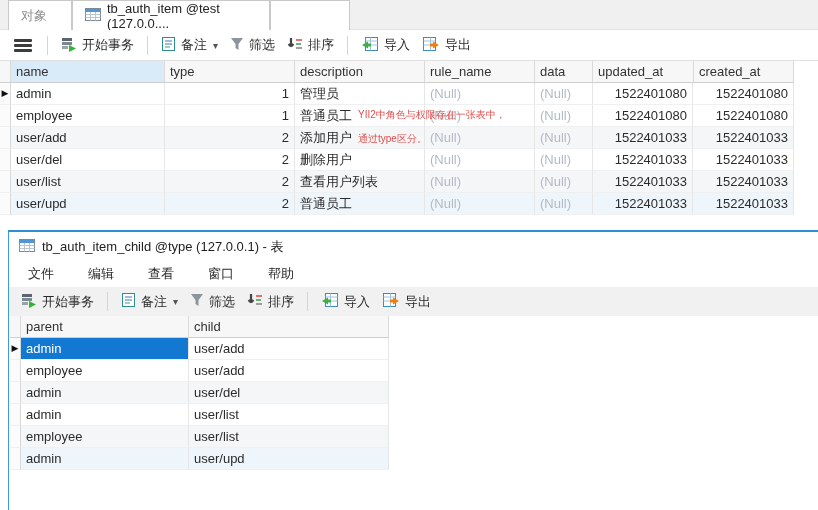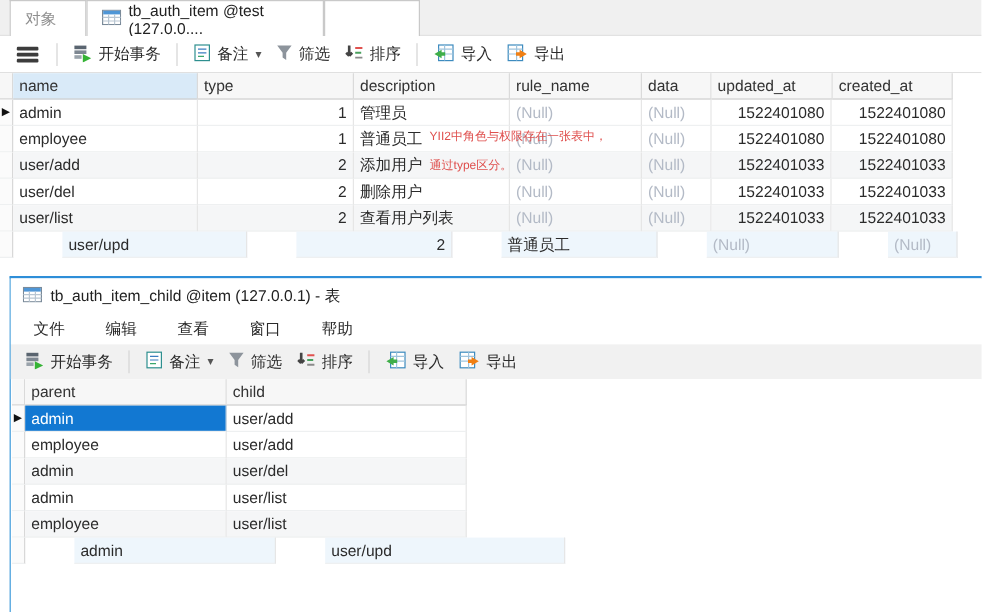--- a/index.html
+++ b/index.html
@@ -33,21 +33,21 @@
           border-bottom:1px solid #eef0f1; overflow:hidden; white-space:nowrap; }
   .grid-header .cell { background:#f7f7f7; border-right:1px solid #dadada;
                        border-bottom:1px solid #cfcfcf; color:#333; }
   .grid-header .cell.hl { background:#d9eaf8; }
   .gutter { width:11px; padding:0; background:#fbfbfb; border-right:1px solid #d8d8d8;
             display:flex; align-items:center; justify-content:center; }
   .rowmark { font-size:9px; color:#111; line-height:1; }
   .num { text-align:right; }
   .nulltext { color:#b3bac6; }
   .sel { background:#1278d2; color:#fff; }
-  .r2 { background:#f5f6f7; } .r4 { background:#f5f6f7; } .r5 { background:#eef6fc;margin-left:41px; }
+  .r2 { background:#f5f6f7; } .r4 { background:#f5f6f7; } .r5 { background:#eef6fc; }
 
   #top-grid { position:absolute; left:0; top:61px; }
   .c-name{width:154px} .c-type{width:130px} .c-desc{width:130px} .c-rule{width:110px}
   .c-data{width:58px} .c-created{width:100px} .c-updated{width:101px}
 
   
   .annotation { position:absolute; left:358px; top:103px; color:#df4f4d; font-size:10px;
                 line-height:24px; z-index:5; }
 
   
@@ -232,21 +232,21 @@
   <div class="child-window">
     <div class="cw-titlebar">
       <span><svg width="16" height="13">
             <rect x="0.5" y="0.5" width="15" height="12" fill="#fff" stroke="#7a8a99"></rect>
             <rect x="1" y="1" width="14" height="3" fill="#4f96d6"></rect>
             <line x1="5.5" y1="4" x2="5.5" y2="12.5" stroke="#b9c6d2"></line>
             <line x1="10.5" y1="4" x2="10.5" y2="12.5" stroke="#b9c6d2"></line>
             <line x1="0.5" y1="6.5" x2="15.5" y2="6.5" stroke="#b9c6d2"></line>
             <line x1="0.5" y1="9.5" x2="15.5" y2="9.5" stroke="#b9c6d2"></line>
           </svg></span>
-      <span>tb_auth_item_child @item (127.0.0.1) - 表</span>
+      <span>tb_auth_item_child @type (127.0.0.1) - 表</span>
     </div>
     <div class="cw-menubar">
       <span class="menu-item">文件</span>
       <span class="menu-item">编辑</span>
       <span class="menu-item">查看</span>
       <span class="menu-item">窗口</span>
       <span class="menu-item">帮助</span>
     </div>
     <div class="toolbar cw-toolbar">
       <div class="tbtn">

